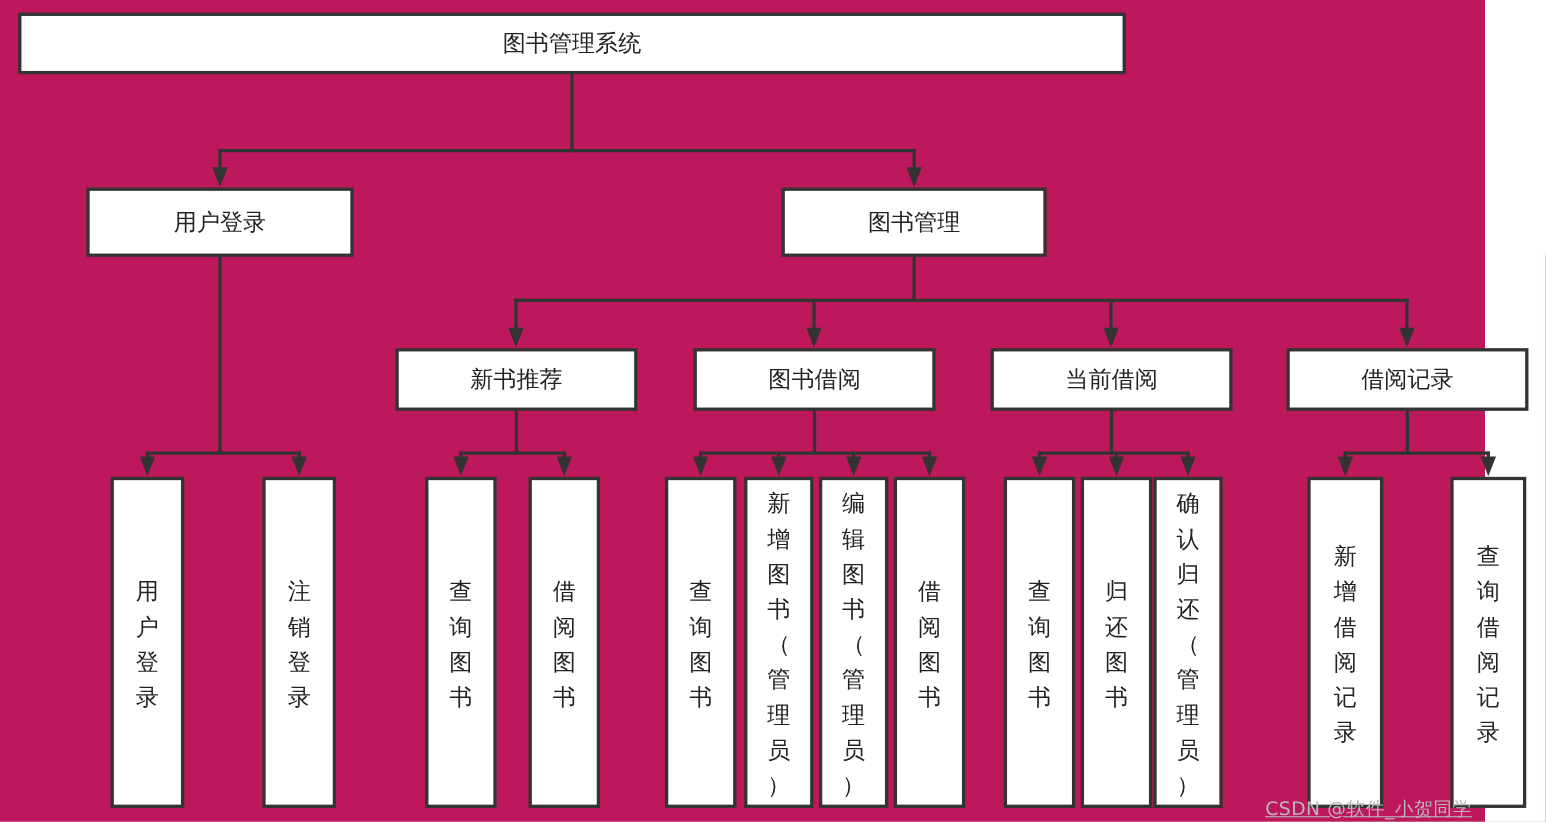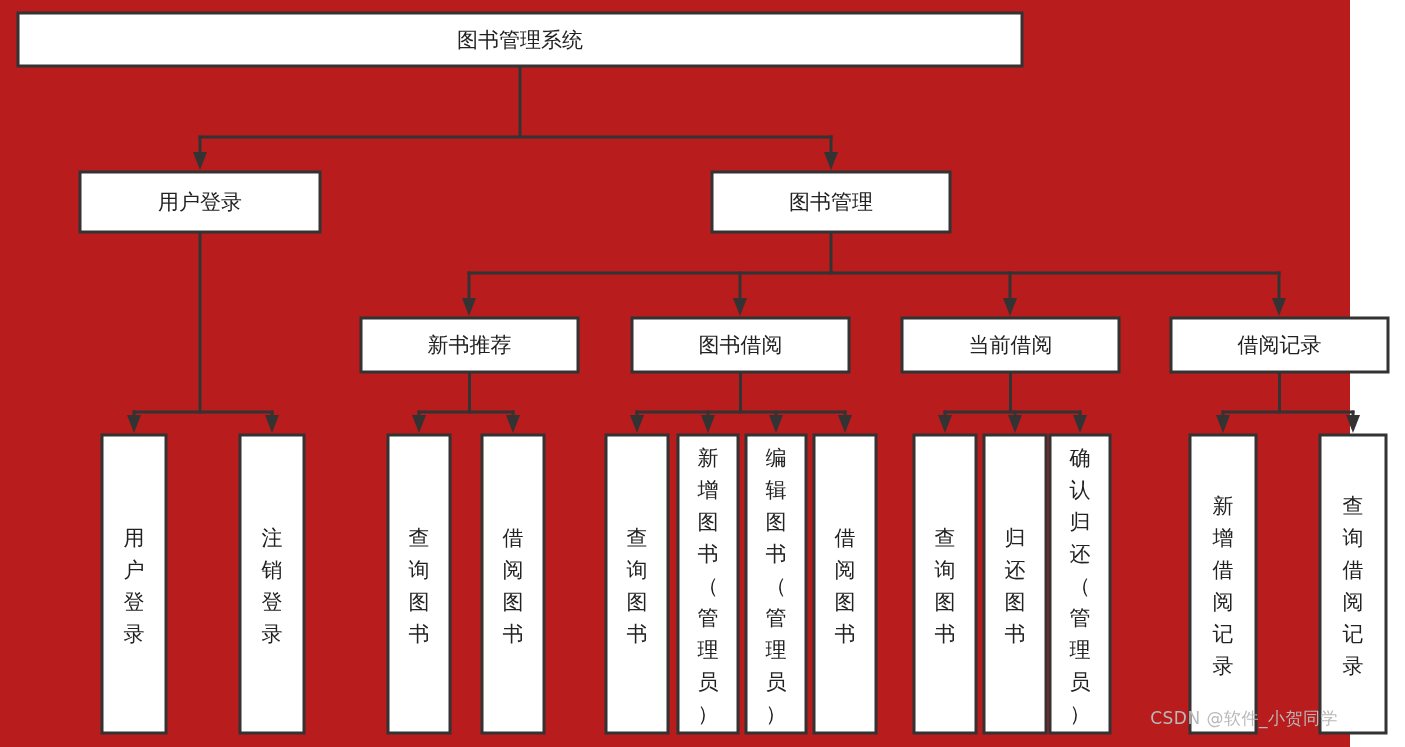--- a/index.html
+++ b/index.html
@@ -11,21 +11,21 @@
   body {
     width: 1405px;
     height: 747px;
     overflow: hidden;
     font-family: "DejaVu Sans", "Liberation Sans", sans-serif;
   }
   #diagram-root {
     position: relative;
     width: 1350px;
     height: 747px;
-    background: #b91c1c;
+    background: #be185d;
   }
   svg.tree-svg {
     position: absolute;
     left: 0;
     top: 0;
     width: 1405px;
     height: 747px;
     display: block;
   }
   .node-rect {
@@ -52,27 +52,28 @@
   }
   .node-label-v {
     font-family: "DejaVu Sans", "Liberation Sans", sans-serif;
     font-size: 21px;
     fill: #222222;
     text-anchor: middle;
   }
   .watermark {
     position: absolute;
     right: 12px;
-    bottom: 17px;
+    bottom: 0;
     font-family: "DejaVu Sans", "Liberation Sans", sans-serif;
     font-size: 17px;
     color: #b9b9b9;
     white-space: nowrap;
     letter-spacing: 0.5px;
     pointer-events: none;
+    text-decoration: underline;
   }
 </style>
 </head>
 <body>
 
 <div id="diagram-root">
 
   <svg class="tree-svg" viewBox="0 0 1405 747" xmlns="http://www.w3.org/2000/svg">
     <g id="connectors-layer">
         <line x1="520" y1="66" x2="520" y2="137" class="connector"></line>

